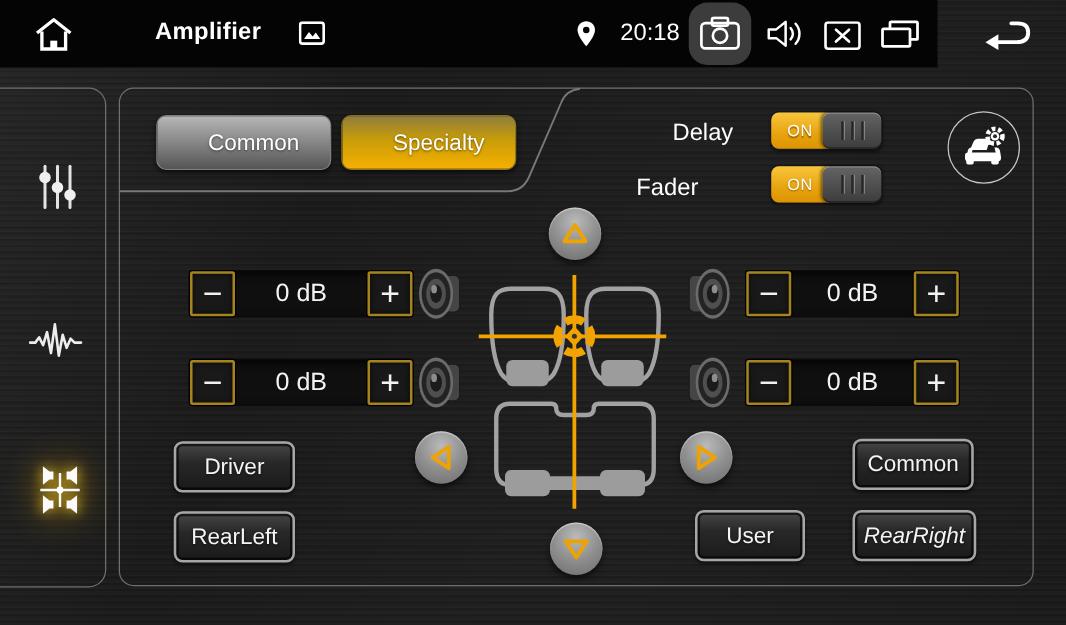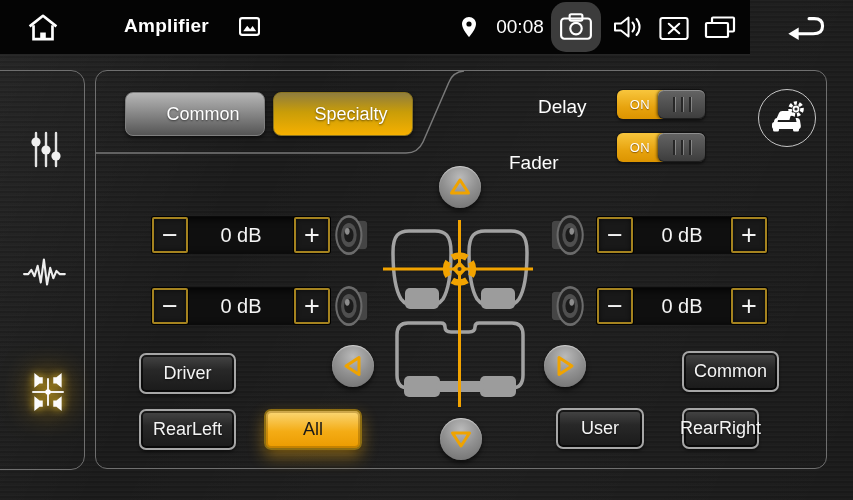--- a/index.html
+++ b/index.html
@@ -96,21 +96,21 @@
         <rect x="1" y="1" width="18" height="16" rx="2" fill="none" stroke="#fff" stroke-width="2"></rect>
         <path d="M4 13.5 L7.8 8.2 L10.6 11.6 L13 8.6 L16.4 13.5 Z" fill="#fff"></path>
       </svg>
     </div>
     <div class="abs icon-btn" style="left:461px;top:16px;">
       <svg width="16" height="22" viewBox="0 0 16 22">
         <path d="M8 1 C4.1 1 1 4.1 1 8 c0 5.2 7 13 7 13 s7 -7.8 7 -13 C15 4.1 11.9 1 8 1 z" fill="#fff"></path>
         <circle cx="8" cy="8" r="2.6" fill="#040404"></circle>
       </svg>
     </div>
-    <div class="time">00:08</div>
+    <div class="time">20:18</div>
     <div class="camera-pill">
       <svg width="34" height="28" viewBox="0 0 32 26">
         <rect x="10" y="1" width="12" height="6" rx="1.5" fill="none" stroke="#fff" stroke-width="2"></rect>
         <rect x="2" y="5" width="28" height="19" rx="3" fill="none" stroke="#fff" stroke-width="2"></rect>
         <circle cx="16" cy="14.5" r="5.4" fill="none" stroke="#fff" stroke-width="2"></circle>
       </svg>
     </div>
     <div class="abs icon-btn" style="left:613px;top:15px;">
       <svg width="30" height="24" viewBox="0 0 30 24">
         <path d="M2 8.5 H8 L15.5 2.5 V21.5 L8 15.5 H2 Z" fill="none" stroke="#fff" stroke-width="2" stroke-linejoin="round"></path>
@@ -207,21 +207,21 @@
 
   <div class="switch-label" style="left:538px;top:96px;">Delay</div>
   <div class="toggle" style="left:617px;top:90px;">
     <div class="toggle-on">ON</div>
     <div class="toggle-knob">
       <div class="groove"></div>
         <div class="groove"></div>
         <div class="groove"></div>
     </div>
   </div>
-  <div class="switch-label" style="left:509px;top:152px;">Fader</div>
+  <div class="switch-label" style="left:509px;top:140px;">Fader</div>
   <div class="toggle" style="left:617px;top:133px;">
     <div class="toggle-on">ON</div>
     <div class="toggle-knob">
       <div class="groove"></div>
         <div class="groove"></div>
         <div class="groove"></div>
     </div>
   </div>
 
   <div class="car-setup-btn">
@@ -319,18 +319,17 @@
     </svg>
   </div>
   <div class="arrow-btn" style="left:440px;top:418px;">
     <svg width="30" height="30" viewBox="0 0 30 30" style="transform:rotate(180deg);">
       <path d="M15 8 L23.5 21 H6.5 Z" fill="none" stroke="#EFA300" stroke-width="3" stroke-linejoin="round"></path>
     </svg>
   </div>
 
   <div class="zone-btn" style="left:139px;top:353px;width:97px;">Driver</div>
   <div class="zone-btn" style="left:139px;top:409px;width:97px;">RearLeft</div>
-  <div class="zone-btn active" style="left:264px;top:409px;width:98px;">All</div>
   <div class="zone-btn" style="left:556px;top:408px;width:88px;">User</div>
   <div class="zone-btn" style="left:682px;top:351px;width:97px;">Common</div>
-  <div class="zone-btn" style="left:682px;top:408px;width:77px;">RearRight</div>
+  <div class="zone-btn" style="left:682px;top:408px;width:99px;font-style:italic;">RearRight</div>
 
 </div>
 
 </body></html>

